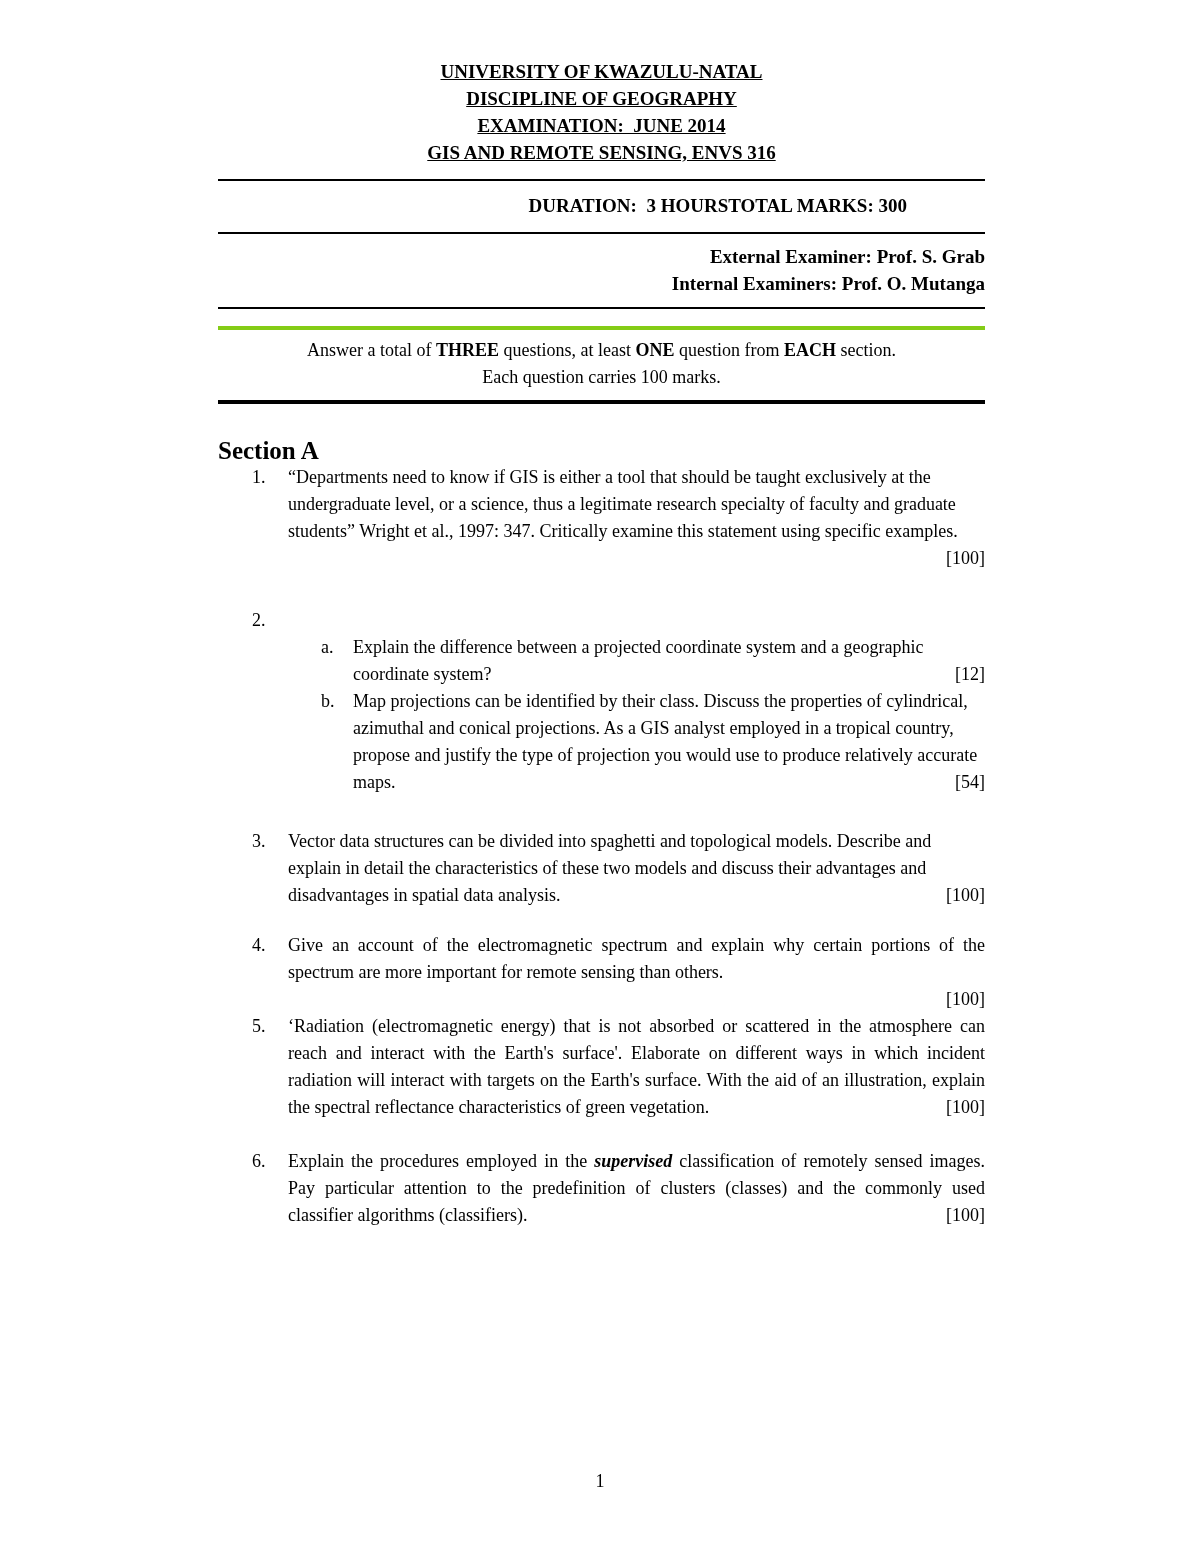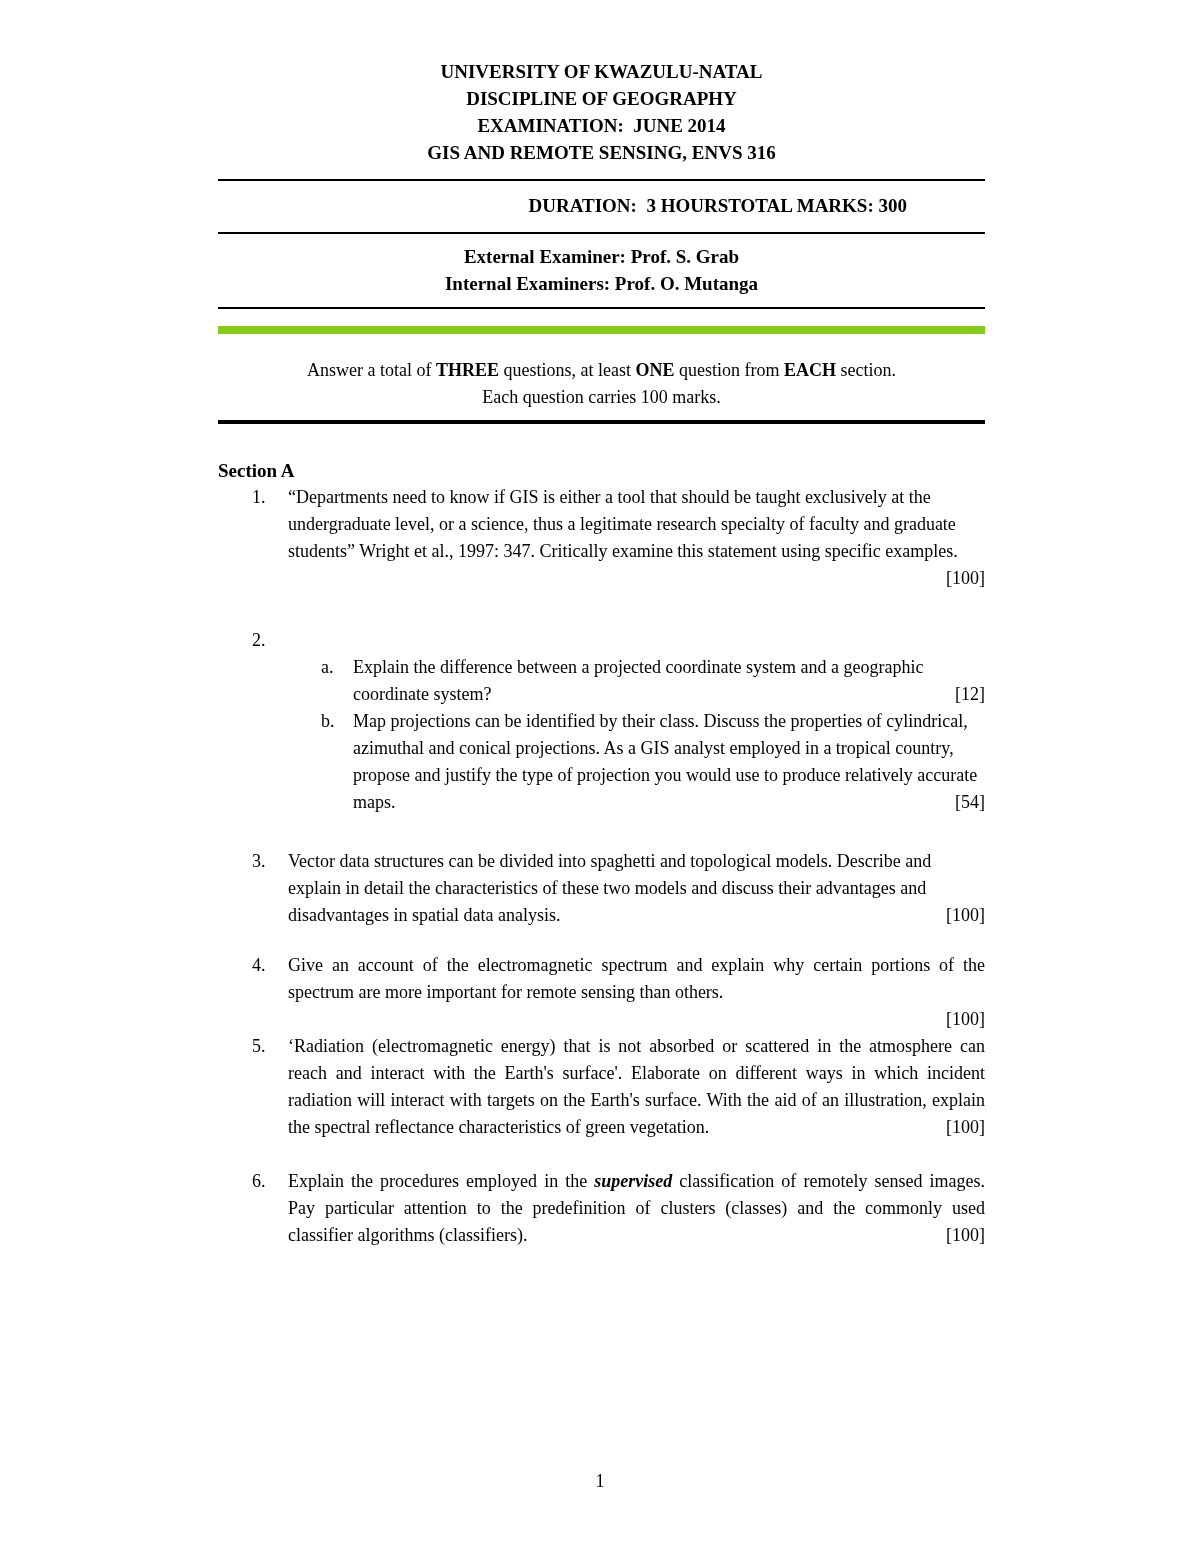--- a/index.html
+++ b/index.html
@@ -17,60 +17,61 @@
     font-size: 18px;
     line-height: 27px;
     box-sizing: border-box;
     padding: 58px 215px 0 218px;
   }
   .title-block {
     text-align: center;
     font-weight: bold;
     font-size: 19px;
     line-height: 27px;
+    text-decoration: underline;
   }
   .rule {
     border: none;
     border-top: 2px solid #000;
     margin: 0;
   }
   .rule-1 { margin-top: 13px; }
   .rule-2 { margin-top: 13px; }
   .rule-3 { margin-top: 10px; }
   .duration-row {
     display: flex;
     justify-content: flex-end;
     padding-right: 78px;
     font-weight: bold;
     font-size: 19px;
     margin-top: 11px;
   }
   .examiners {
-    text-align: center;
+    text-align: right;
     font-weight: bold;
     font-size: 19px;
     line-height: 27px;
     margin-top: 9px;
   }
   .note-line {
     text-align: center;
     font-weight: bold;
     font-size: 19px;
     margin-top: 18px;
   }
   .answer-box {
-    border-top: 8px solid #84cc16;
+    border-top: 4px solid #84cc16;
     border-bottom: 4px solid #000;
     text-align: center;
-    padding: 23px 0 9px 0;
+    padding: 7px 0 9px 0;
     margin-top: 17px;
   }
   .section-heading {
     font-weight: bold;
-    font-size: 19px;
+    font-size: 25px;
     margin: 33px 0 0 0;
     line-height: 27px;
   }
   .section-heading.sb { margin-top: 33px; }
   .q {
     display: flex;
     align-items: flex-start;
     padding-left: 34px;
   }
   .qnum {

